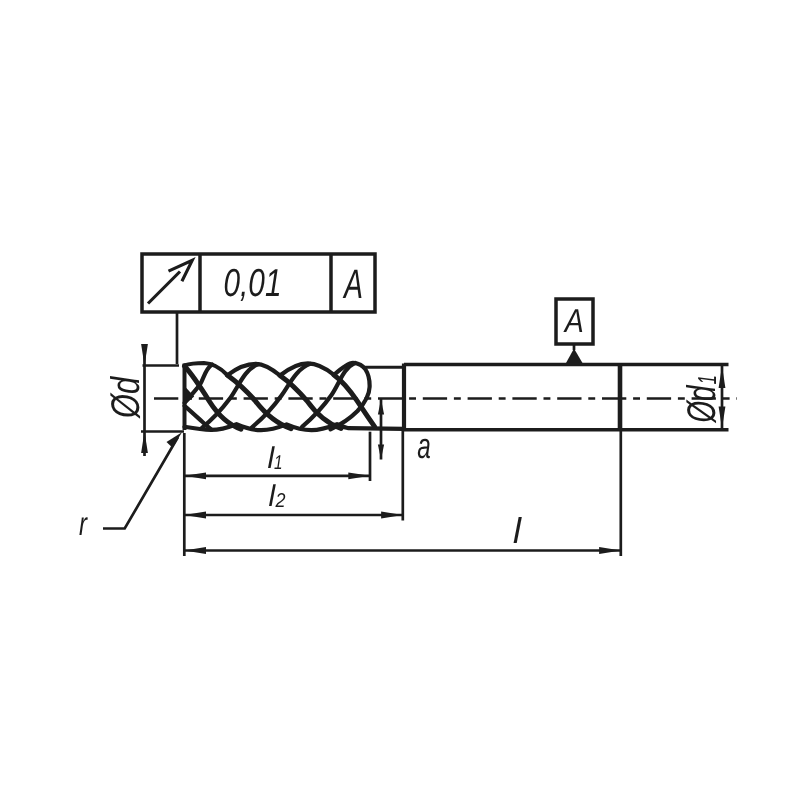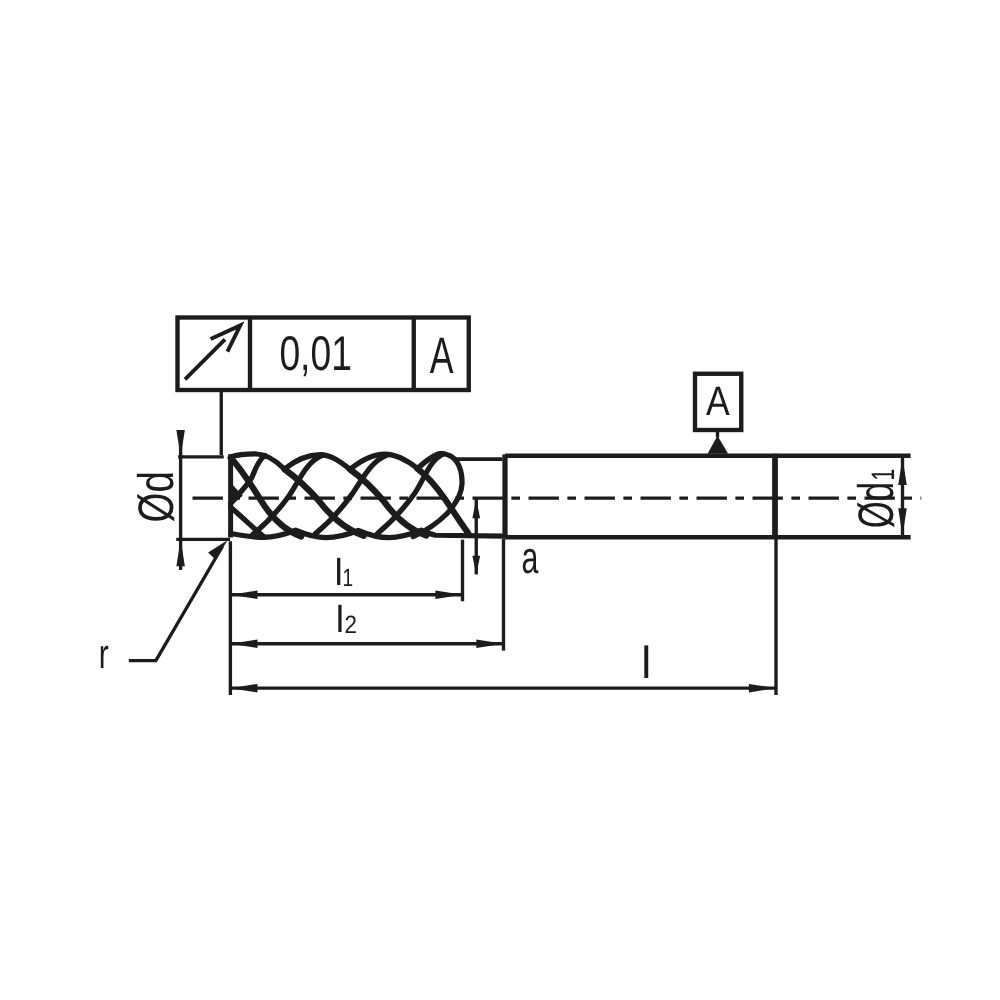--- a/index.html
+++ b/index.html
@@ -1,16 +1,16 @@
 <!DOCTYPE html>
 <html><head>
 <meta charset="utf-8">
 <style>
   html,body{margin:0;padding:0;background:#ffffff;}
-  #page{width:800px;height:800px;position:relative;background:#fff;overflow:hidden;transform:translateZ(0);}
+  #page{width:800px;height:800px;position:relative;background:#fff;overflow:hidden;transform:translateZ(0);font-style:italic;}
   svg{position:absolute;left:0;top:0;filter:grayscale(1);}
   text{font-family:"Liberation Sans", sans-serif;fill:#1f1c19;text-rendering:geometricPrecision;}
 </style>
 </head>
 <body>
 <div id="page">
 <svg width="800" height="800" viewBox="0 0 800 800" fill="none">
 
 <g stroke="#1f1c19" stroke-width="3.5" stroke-linejoin="miter">
   <rect x="142" y="254" width="233" height="58" fill="none"></rect>

